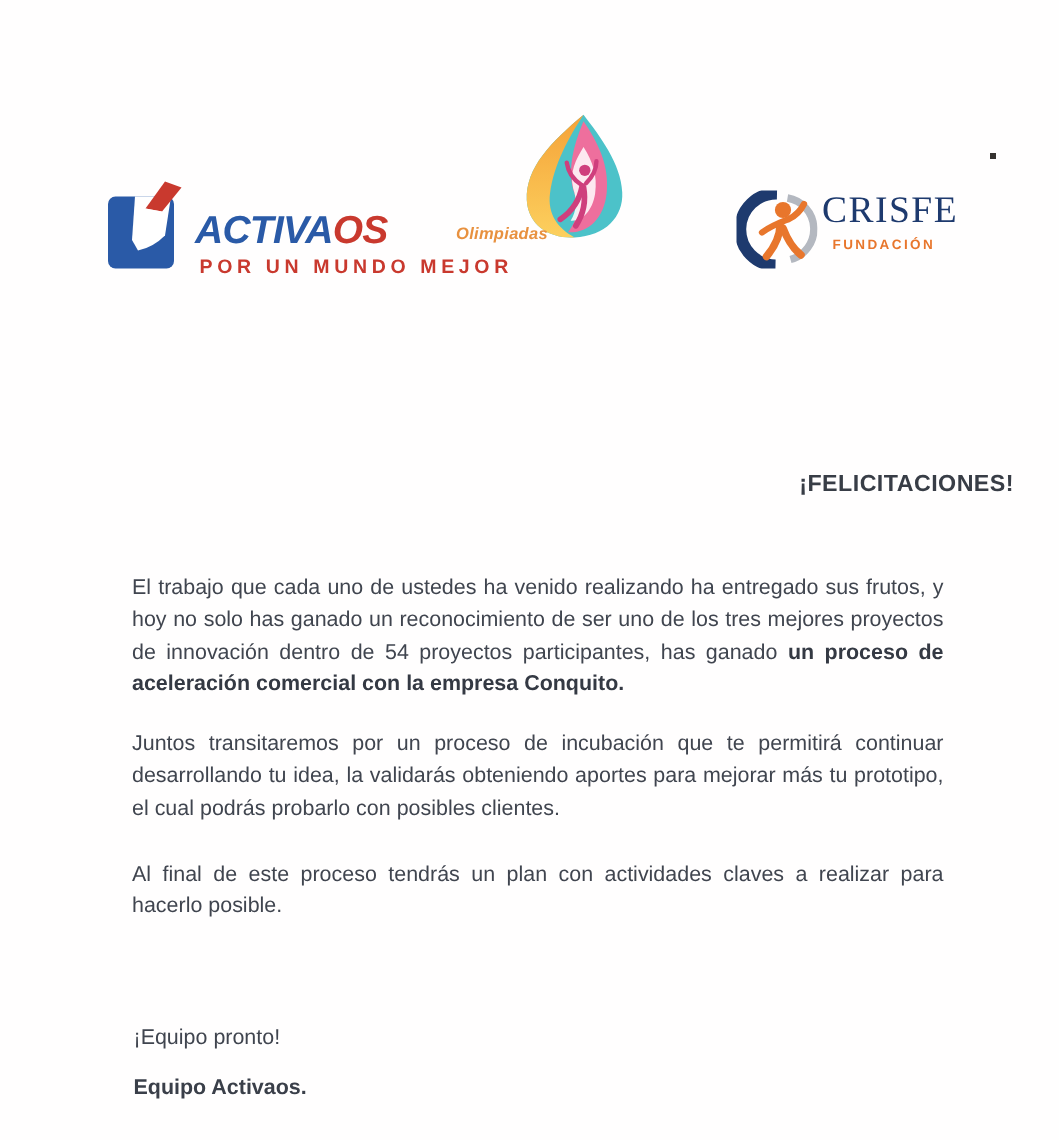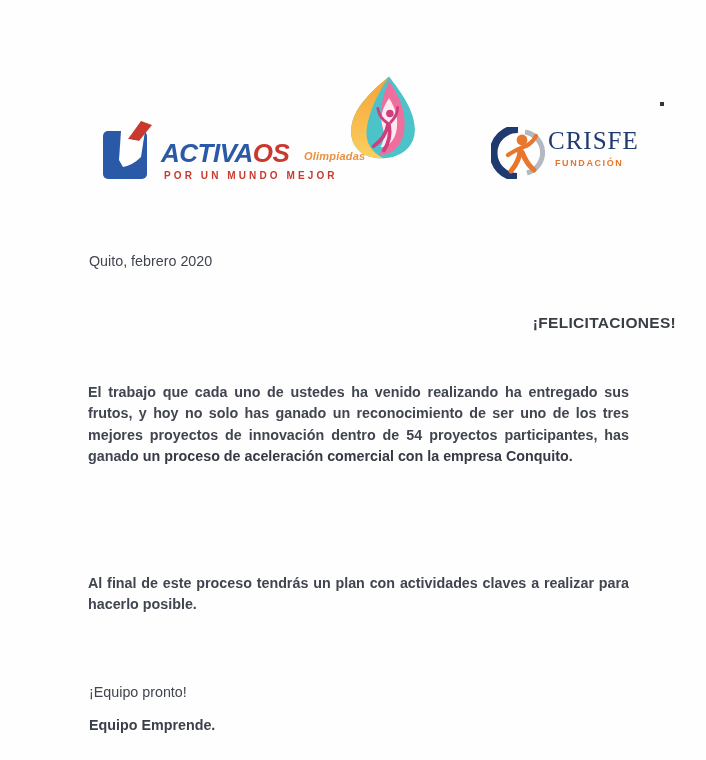--- a/index.html
+++ b/index.html
@@ -1,29 +1,29 @@
 <!DOCTYPE html>
 <html style="--text: #40454f; --activa-blue: #2a5aa7; --activa-red: #c9392e; --olimpiadas-orange: #e8913f; --olimpiadas-slate: #4d5868; --flame-orange: #f5a238; --flame-yellow: #fcd05e; --flame-pink: #ee6f9d; --flame-magenta: #cf3f7d; --flame-teal: #4cc2c9; --crisfe-navy: #1e3a6e; --crisfe-gray: #b4b8c0; --crisfe-orange: #e8762c;"><head>
 <meta charset="utf-8">
 <style>
   html,body{margin:0;padding:0;background:#fff;}
   .page{
     position:relative;width:706px;height:760px;background:#fffefe;
     font-family:"Liberation Sans",sans-serif;overflow:hidden;
   }
   
-  .logo-activaos{position:absolute;left:103px;top:118px;width:170px;height:70px;text-align:right;}
+  .logo-activaos{position:absolute;left:72px;top:118px;width:170px;height:70px;text-align:right;}
   .activa-icon{position:absolute;left:0;top:2px;}
   .activa-word{
     position:absolute;left:58px;top:20px;font-size:26px;font-weight:bold;font-style:italic;
     letter-spacing:-0.5px;color:var(--activa-blue);white-space:nowrap;
   }
   .activa-word .suffix{color:var(--activa-red);}
   .activa-tagline{
-    position:absolute;left:61px;top:52px;font-size:10px;font-weight:bold;
+    position:absolute;left:61px;top:52px;font-size:13px;font-weight:bold;
     letter-spacing:3.1px;color:var(--activa-red);white-space:nowrap;
   }
   .logo-olimpiadas{position:absolute;left:296px;top:74px;width:152px;height:112px;}
   .flame-svg{position:absolute;left:44px;top:0;}
   .olimpiadas-top{
     position:absolute;left:8px;top:76px;font-size:11px;font-style:italic;font-weight:bold;
     color:var(--olimpiadas-orange);letter-spacing:0.2px;
   }
   .olimpiadas-main{
     position:absolute;left:0;top:85px;width:152px;text-align:center;font-size:18.5px;
@@ -39,21 +39,21 @@
     position:absolute;left:64px;top:31px;font-size:9px;font-weight:bold;
     letter-spacing:1.6px;color:var(--crisfe-orange);
   }
   
   .txt{color:var(--text);font-size:14.3px;line-height:21.4px;}
   .date{position:absolute;left:89px;top:251px;}
   .heading{
     position:absolute;left:88px;top:314px;width:588px;text-align:right;
     font-weight:bold;font-size:15.5px;letter-spacing:0.3px;color:#383d46;
   }
-  .para{position:absolute;left:88px;width:541px;margin:0;text-align:justify;font-weight:bold;}
+  .para{position:absolute;left:88px;width:541px;margin:0;text-align:justify;}
   .p1{top:382px;}
   .p2{top:486px;}
   .p3{top:553px;margin-top:20px;}
   .p4{top:602px;}
   .closing{position:absolute;left:89px;top:682px;}
   .signature{position:absolute;left:89px;top:715px;font-weight:bold;color:#3a3f49;}
   .para strong{color:#343943;}
   .speck{position:absolute;left:660px;top:102px;width:4px;height:4px;background:#35322f;}
 </style>
 </head>
@@ -113,25 +113,25 @@
         <circle cx="31" cy="13" r="5.4" fill="var(--crisfe-orange)" stroke="none"></circle>
         <path d="M17,28 C24,23 30,21 35,19 C39,17 43,13 45,9" stroke-width="4.2"></path>
         <path d="M29,23 C29,31 25,38 20,44" stroke-width="5"></path>
         <path d="M31,25 C34,33 38,39 43,43" stroke-width="5"></path>
       </g>
     </svg>
     <div class="crisfe-word">CRISFE</div>
     <div class="crisfe-sub">FUNDACIÓN</div>
   </div>
 
-  <div class="txt date">Quito, febrero 2020</div>
   <div class="heading">¡FELICITACIONES!</div>
 
   <p class="txt para p1"><span>El trabajo que cada uno de ustedes ha venido realizando ha entregado sus frutos, y hoy no solo has ganado un reconocimiento de ser uno de los tres mejores proyectos de innovación dentro de 54 proyectos participantes, has ganado </span><strong>un proceso de aceleración comercial con la empresa Conquito.</strong></p>
 
+  <p class="txt para p2">Juntos transitaremos por un proceso de incubación que te permitirá continuar desarrollando tu idea, la validarás obteniendo aportes para mejorar más tu prototipo, el cual podrás probarlo con posibles clientes.</p>
 
   <p class="txt para p3">Al final de este proceso tendrás un plan con actividades claves a realizar para hacerlo posible.</p>
 
 
   <div class="txt closing">¡Equipo pronto!</div>
-  <div class="txt signature">Equipo Emprende.</div>
+  <div class="txt signature">Equipo Activaos.</div>
 
 </div>
 
 </body></html>

